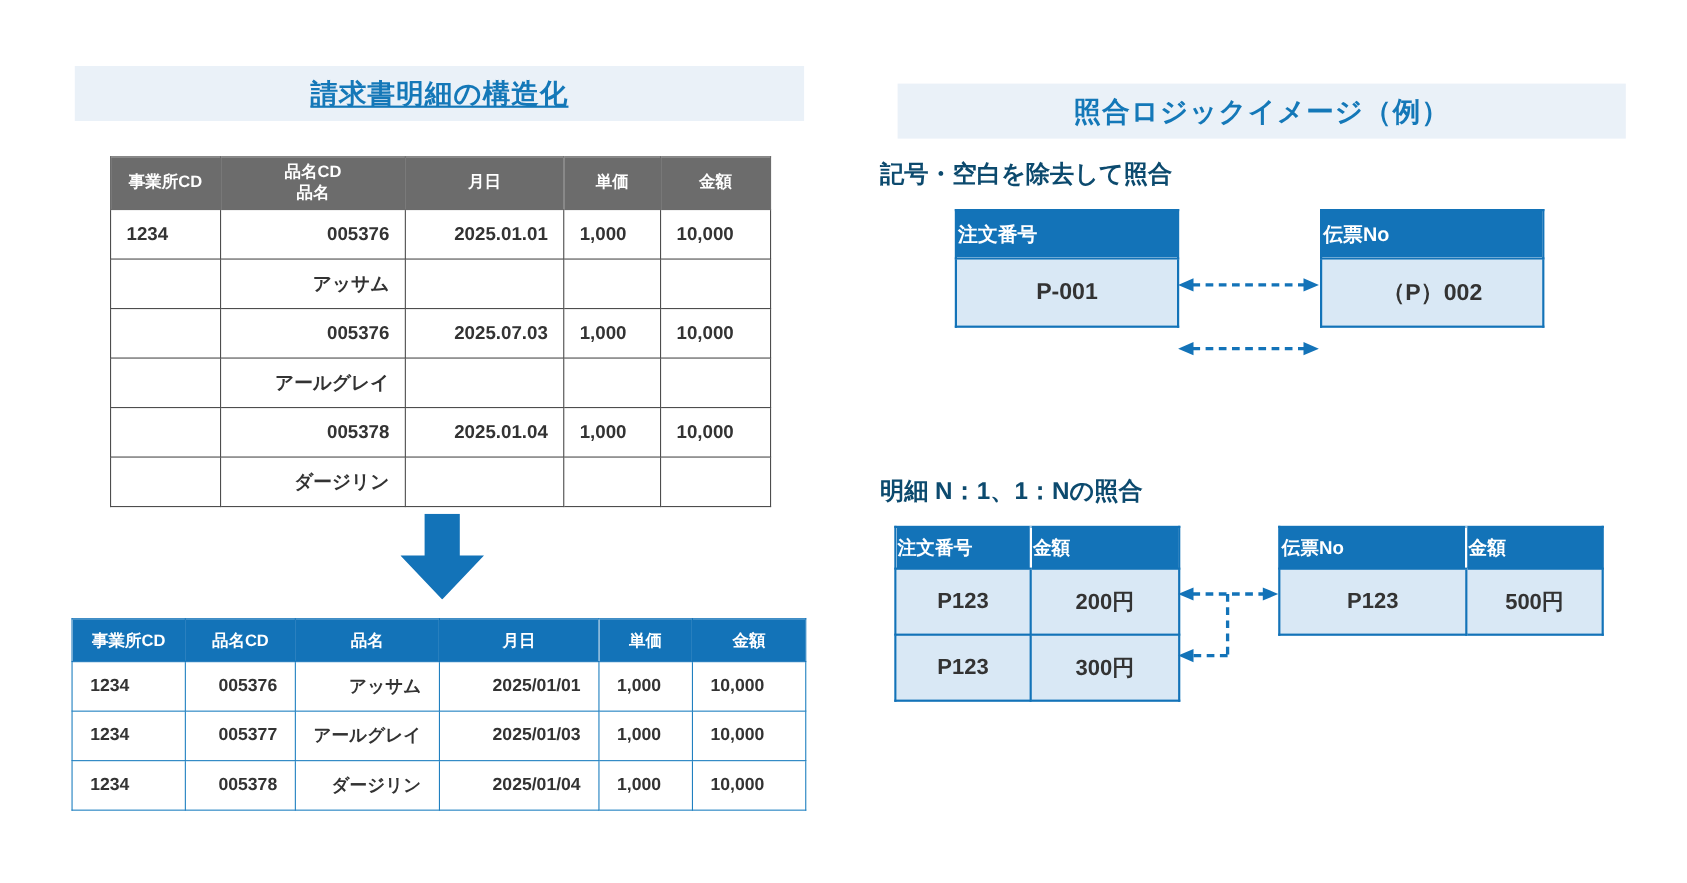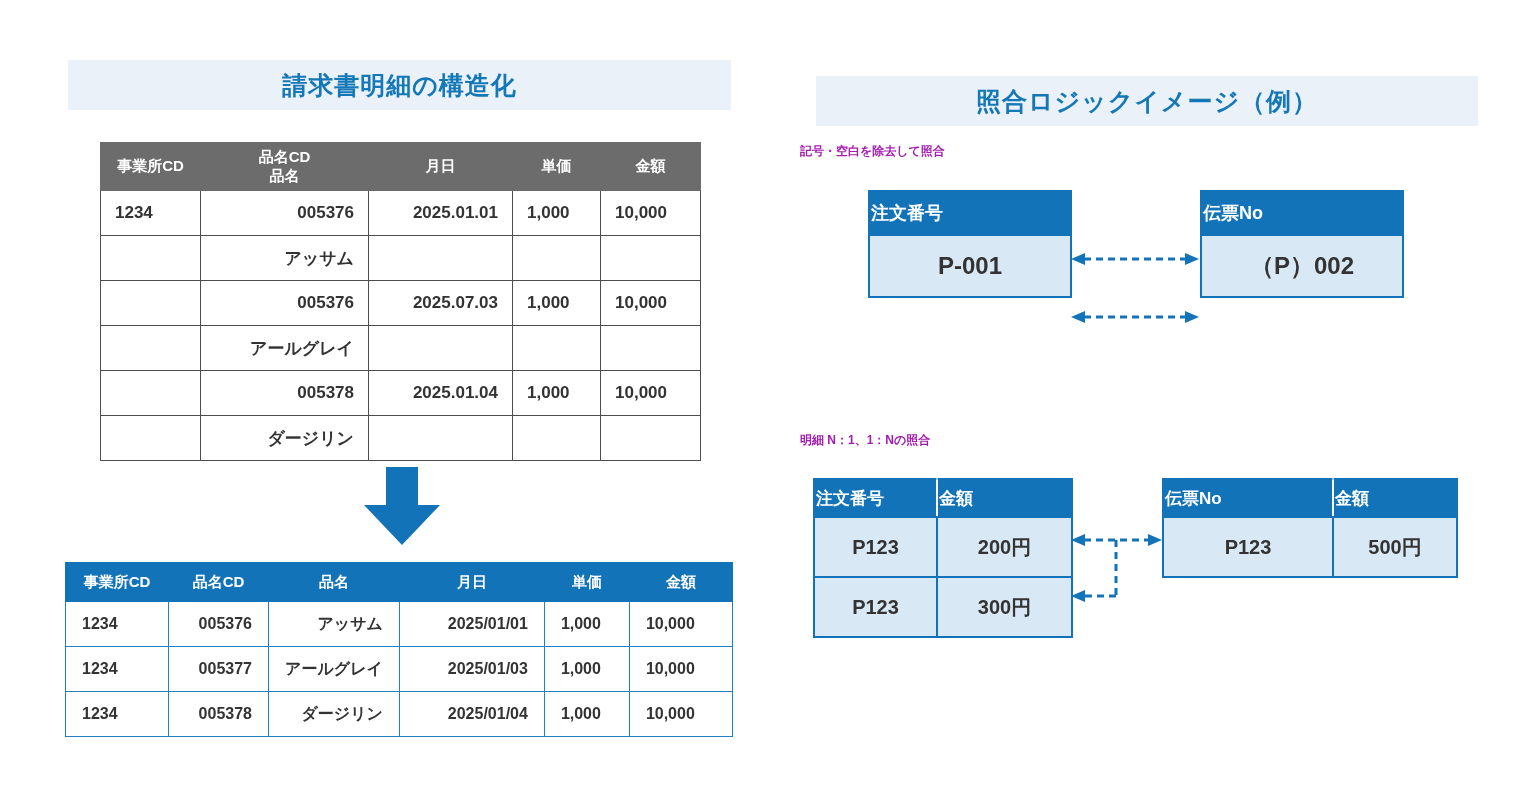--- a/index.html
+++ b/index.html
@@ -52,30 +52,30 @@
   .match-table th{
     background:#1373B8;color:#fff;border:2px solid #1373B8;
     text-align:left;vertical-align:middle;
   }
   .match-table th:not(:last-child){border-right:2px solid rgba(255,255,255,.6);}
   .match-table td{
     background:#D9E8F5;border:2px solid #1373B8;color:#333;
     text-align:center;vertical-align:middle;
   }
   .match-lg th{font-size:18px;height:40px;}
-  .match-lg td{font-size:24px;height:58px;}
+  .match-lg td{font-size:21px;height:58px;}
   .match-sm th{font-size:17px;height:34px;}
   .match-sm td{font-size:20px;height:56px;}
 
-  .section-label{font-size:12px;font-weight:bold;color:#a21caf;}
+  .section-label{font-size:22px;font-weight:bold;color:#0c4a6e;}
 </style>
 </head>
 <body>
 
-<div class="abs title-bar" style="left:68px;top:60px;width:663px;height:50px;">
+<div class="abs title-bar" style="left:68px;top:60px;width:663px;height:50px;text-decoration:underline;">
   <span>請求書明細の構造化</span>
 </div>
 
 <table class="abs src-table" style="left:100px;top:142px;">
     <colgroup>
       <col style="width: 100px;">
       <col style="width: 168px;">
       <col style="width: 144px;">
       <col style="width: 88px;">
       <col style="width: 100px;">

